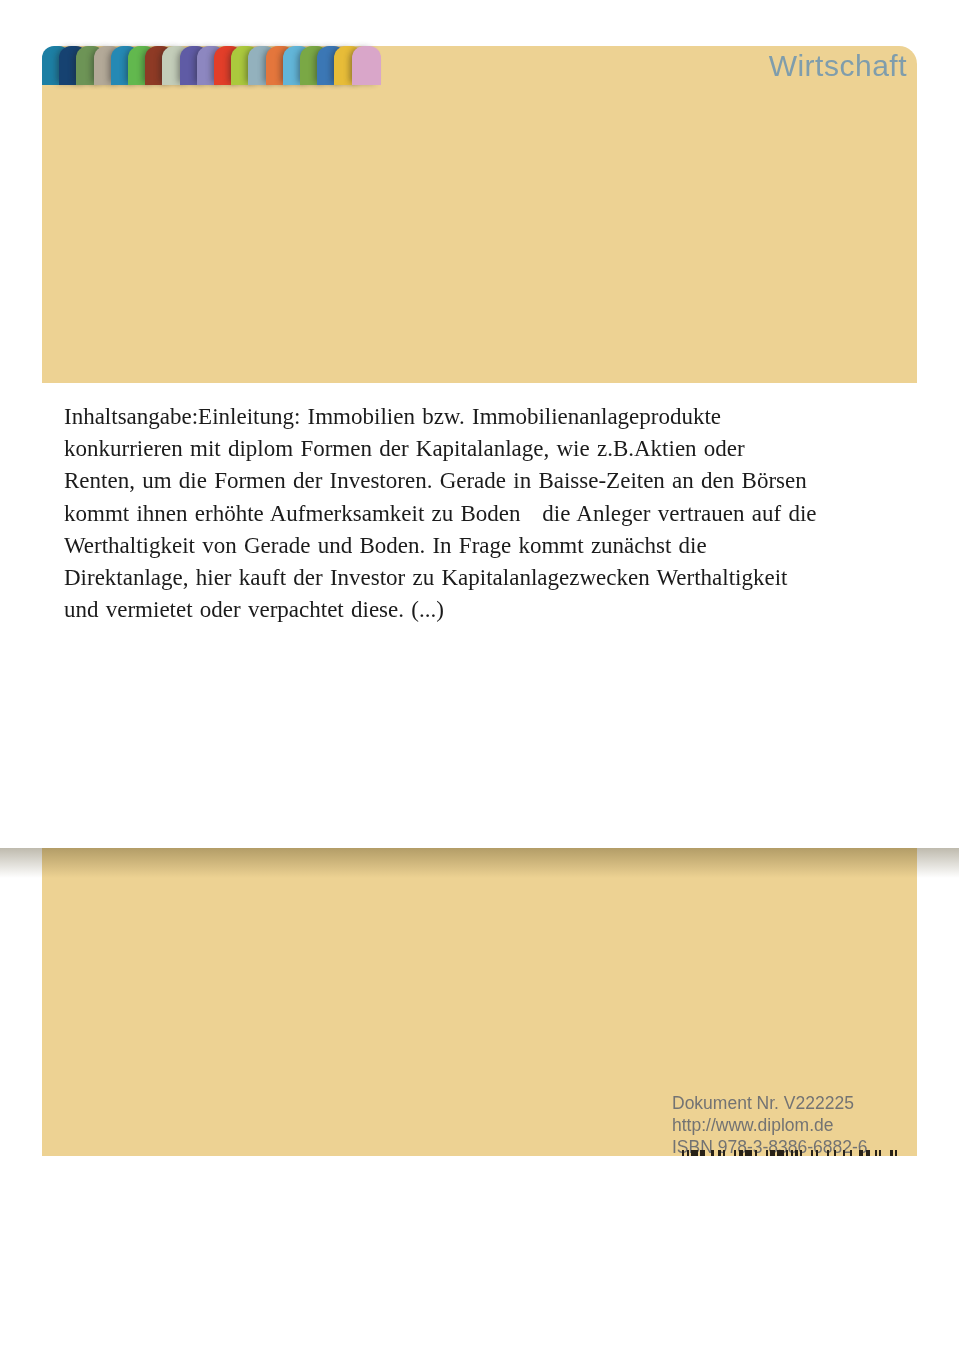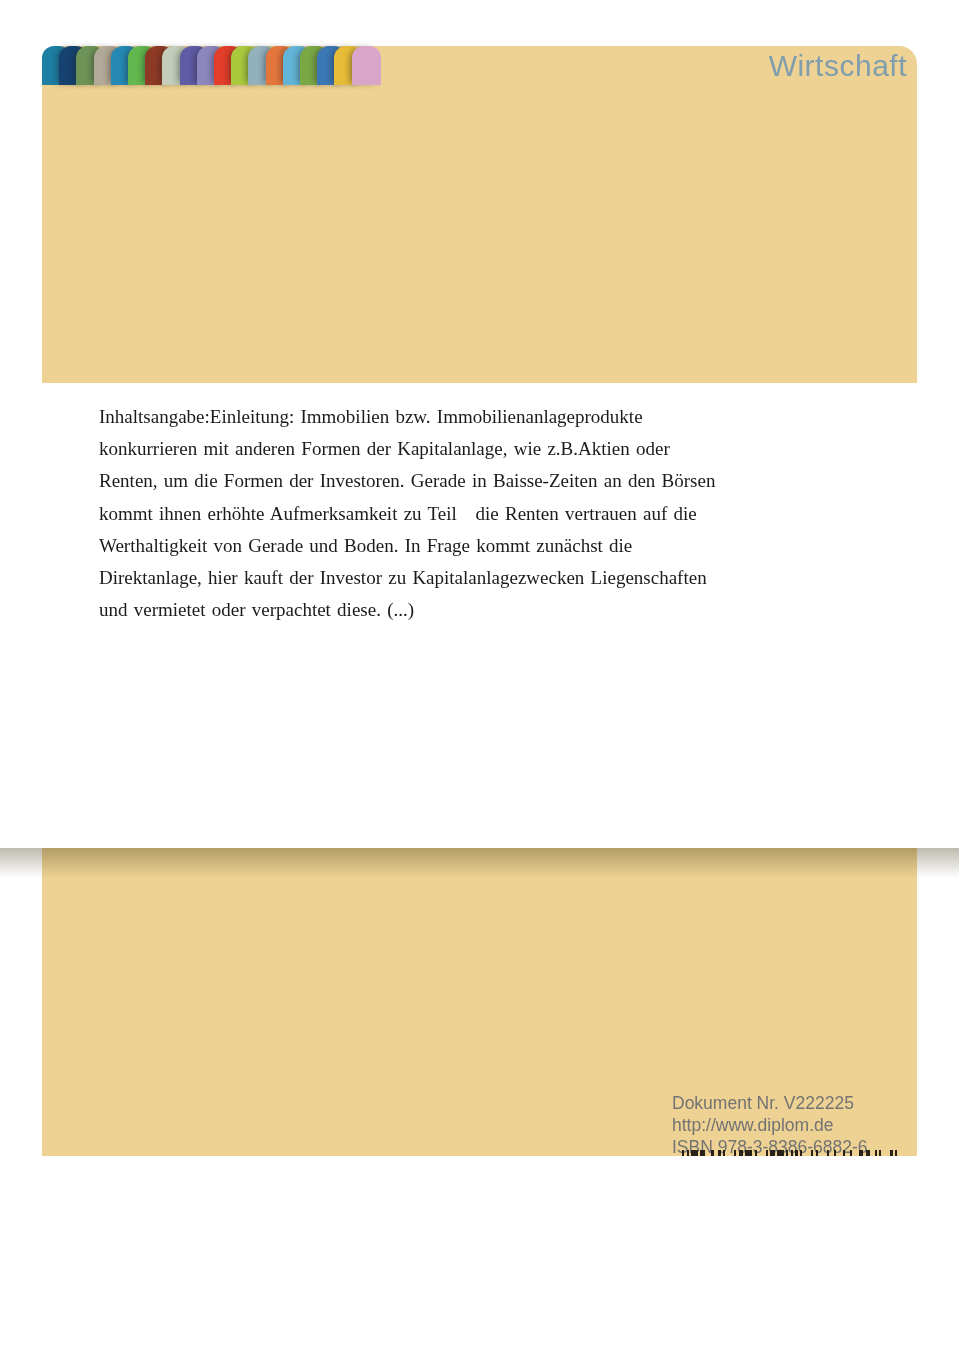--- a/index.html
+++ b/index.html
@@ -53,25 +53,24 @@
     left:0;top:848px;
     width:959px;height:30px;
     background:linear-gradient(180deg,rgba(70,58,22,0.35),rgba(70,58,22,0));
     pointer-events:none;
   }
   .abstract{
     position:absolute;
     left:64px;top:401px;
     width:780px;
     font-family:"Liberation Serif",serif;
-    font-size:19px;
+    font-size:23px;
     line-height:32.2px;
     color:var(--text,#1b1b1b);
     word-spacing:1.5px;
-    margin-left:35px;
   }
   .abstract .line{white-space:pre;}
   
   .website{
     position:absolute;
     top:868px;right:62px;
     font-size:27px;
     font-weight:bold;
     letter-spacing:0.5px;
     color:var(--website,#ffffff);
@@ -137,25 +136,25 @@
       <div class="stripe" style="background: rgb(217, 166, 201);"></div>
     </div>
 
   <div class="category">Wirtschaft</div>
 
   <div class="white-band"></div>
   <div class="band-shadow"></div>
 
   <div class="abstract">
     <div class="line">Inhaltsangabe:Einleitung: Immobilien bzw. Immobilienanlageprodukte</div>
-    <div class="line">konkurrieren mit anderen Formen der Kapitalanlage, wie z.B.Aktien oder</div>
+    <div class="line">konkurrieren mit diplom Formen der Kapitalanlage, wie z.B.Aktien oder</div>
     <div class="line">Renten, um die Formen der Investoren. Gerade in Baisse-Zeiten an den Börsen</div>
-    <div class="line">kommt ihnen erhöhte Aufmerksamkeit zu Teil   die Renten vertrauen auf die</div>
+    <div class="line">kommt ihnen erhöhte Aufmerksamkeit zu Boden   die Anleger vertrauen auf die</div>
     <div class="line">Werthaltigkeit von Gerade und Boden. In Frage kommt zunächst die</div>
-    <div class="line">Direktanlage, hier kauft der Investor zu Kapitalanlagezwecken Liegenschaften</div>
+    <div class="line">Direktanlage, hier kauft der Investor zu Kapitalanlagezwecken Werthaltigkeit</div>
     <div class="line">und vermietet oder verpachtet diese. (...)</div>
   </div>
 
 
   <div class="docinfo">
     <div>Dokument Nr. V222225</div>
     <div>http://www.diplom.de</div>
     <div>ISBN 978-3-8386-6882-6</div>
   </div>
 

